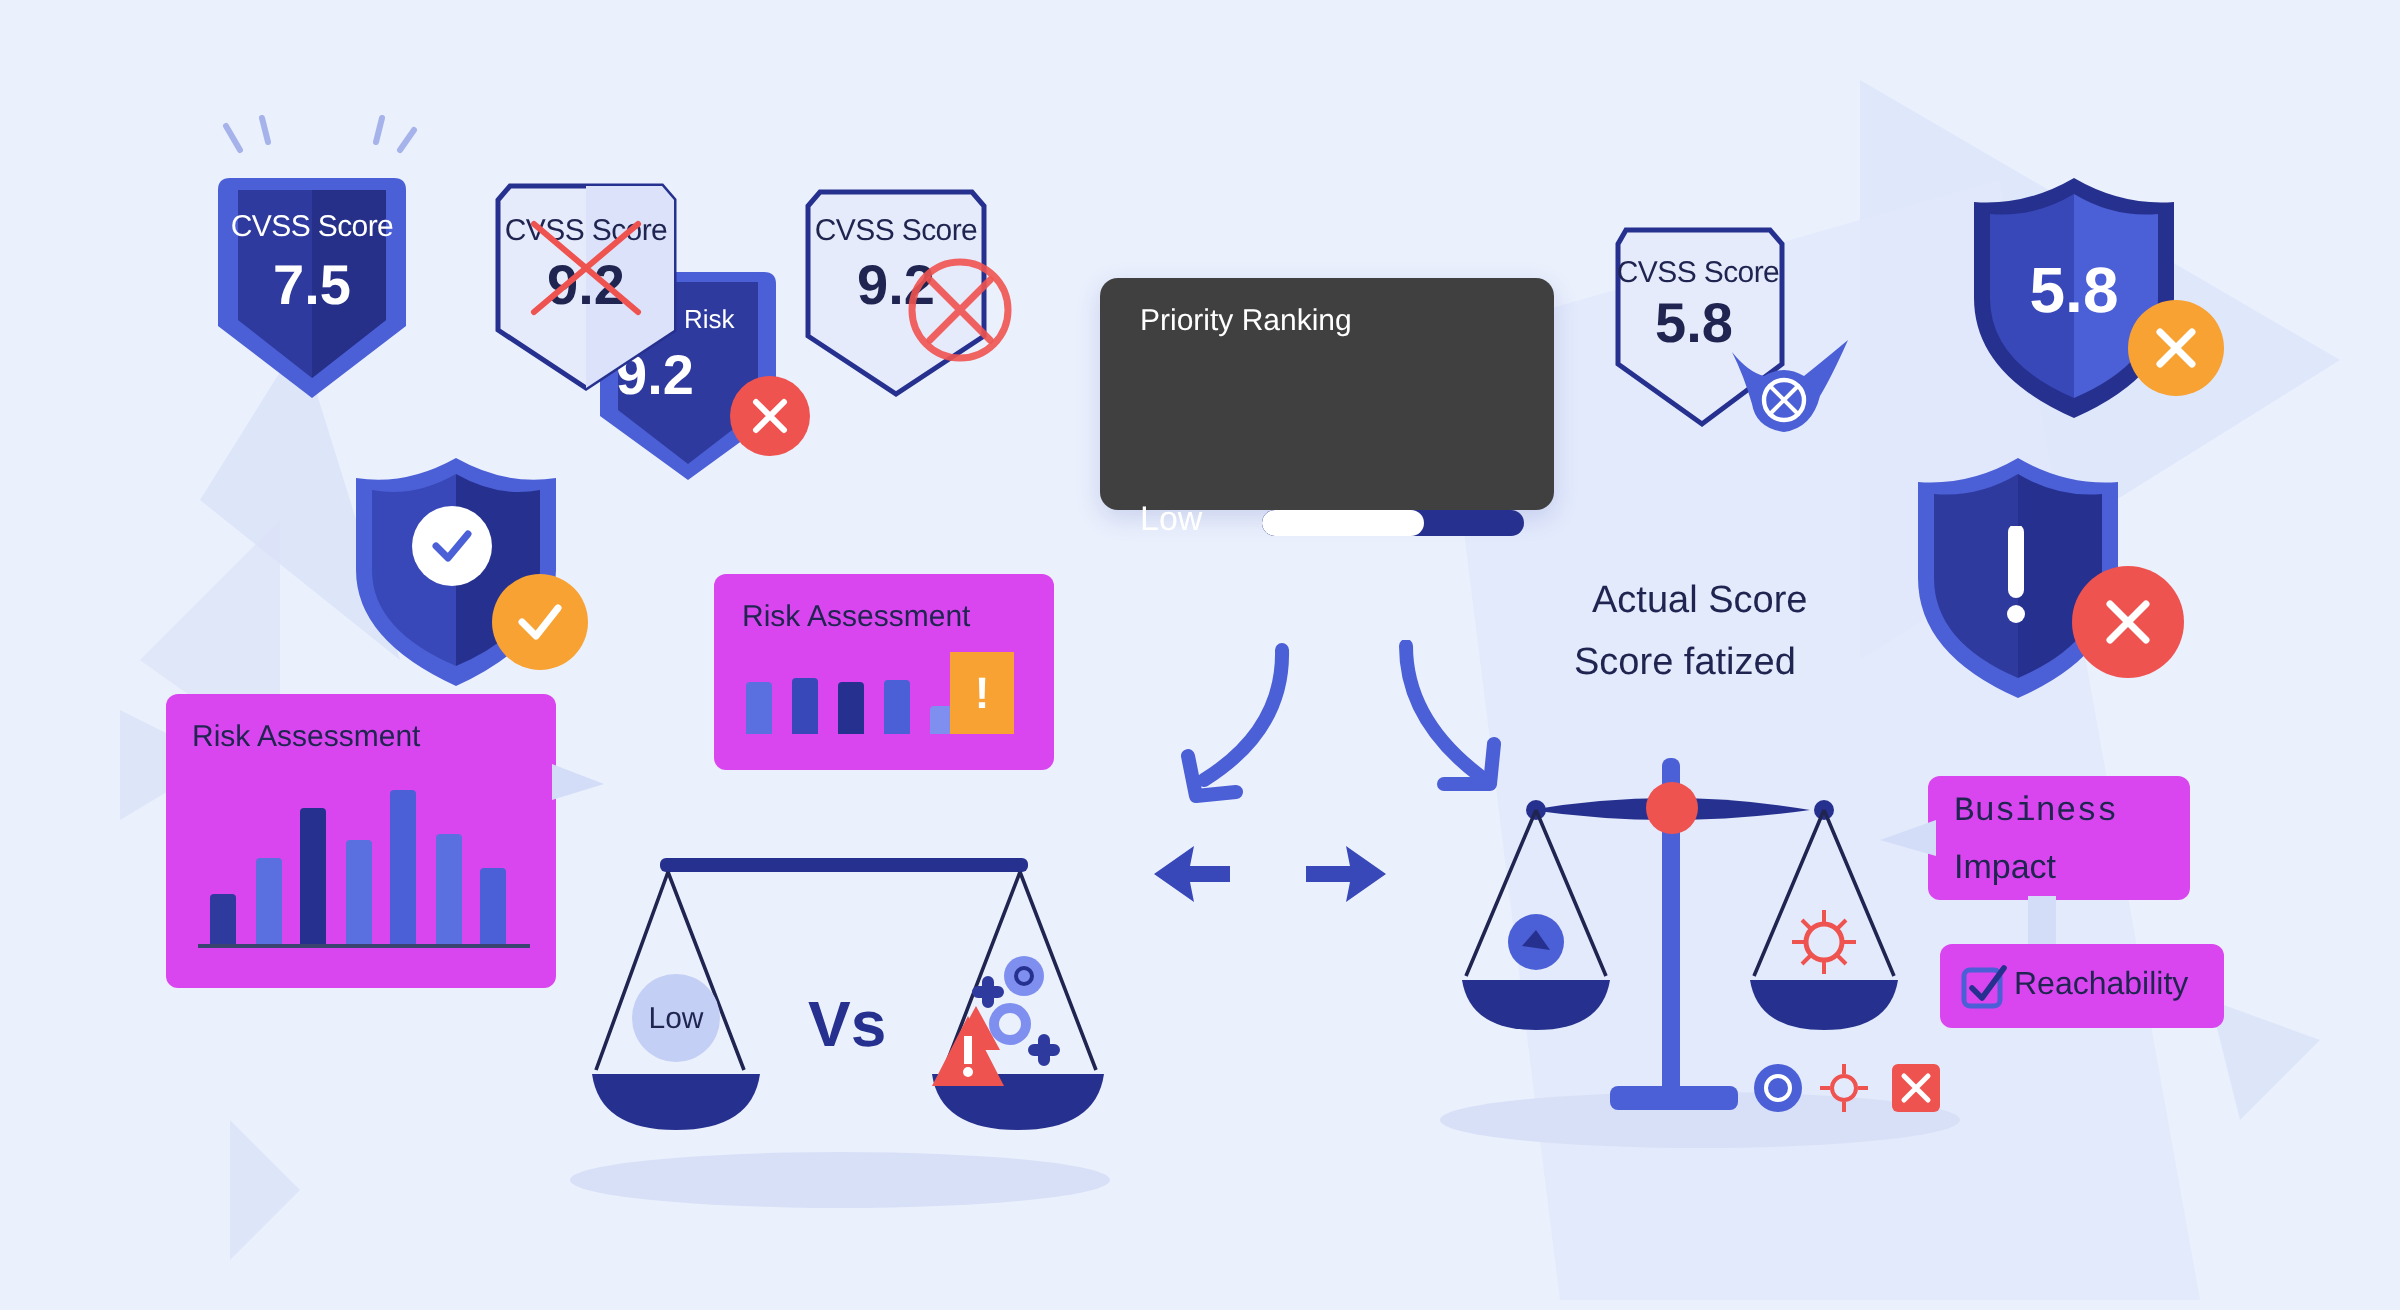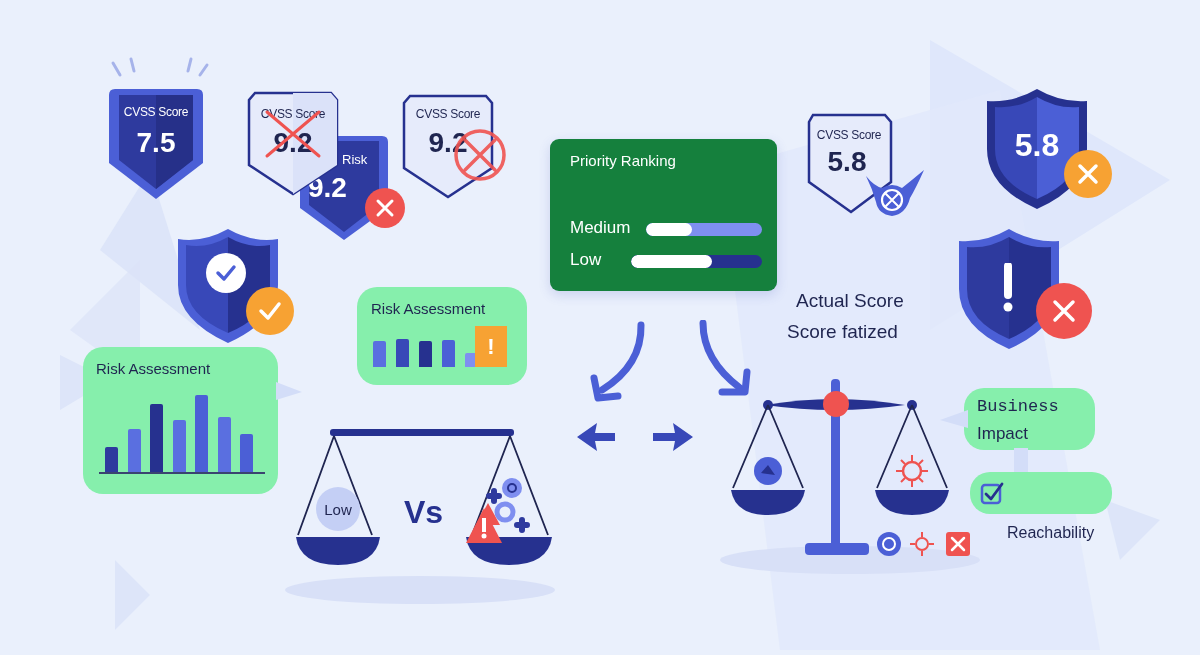--- a/index.html
+++ b/index.html
@@ -1,21 +1,21 @@
 <!DOCTYPE html>
 <html><head>
 <meta charset="utf-8">
 <style>
   html,body{margin:0;padding:0;}
   body{width:1200px;height:655px;overflow:hidden;background:#eaf0fc;font-family:"Liberation Sans",sans-serif;position:relative;}
   .abs{position:absolute;}
   .bgshape{position:absolute;}
-  .cvss-label{font-size:12px;letter-spacing:-0.3px;}
+  .cvss-label{font-size:15px;letter-spacing:-0.3px;}
   .cvss-val{font-size:28px;font-weight:bold;}
-  .card{position:absolute;border-radius:20px;background:#86efac;}
+  .card{position:absolute;border-radius:6px;background:#d946ef;}
   .card-title{position:absolute;font-size:16px;color:#1f2550;}
   .bar{position:absolute;bottom:0;border-radius:2px 2px 0 0;}
   .circle-badge{position:absolute;border-radius:50%;display:flex;align-items:center;justify-content:center;}
 </style>
 </head>
 <body>
 
 <svg class="bgshape" width="1200" height="655" style="left:0;top:0;">
   <polygon points="930,40 1170,180 930,330" fill="#dfe7fb"></polygon>
   <polygon points="720,170 1000,90 1100,650 780,650" fill="#e1e8fb" opacity="0.8"></polygon>
@@ -94,28 +94,22 @@
         <path d="M3,9 L9,15 L19,3" stroke="#4b5fd6" stroke-width="3.5" fill="none" stroke-linecap="round" stroke-linejoin="round"></path>
       </svg>
   </div>
 </div>
 <div class="circle-badge" style="left:246px;top:287px;width:48px;height:48px;background:#f7a233;">
   <svg width="24" height="20">
       <path d="M3,10 L10,17 L21,3" stroke="#fff" stroke-width="3.5" fill="none" stroke-linecap="round" stroke-linejoin="round"></path>
     </svg>
 </div>
 
-<div class="abs" style="left:550px;top:139px;width:227px;height:152px;background:#15803d;border-radius:9px;box-shadow:0 4px 12px rgba(60,80,180,0.18);">
+<div class="abs" style="left:550px;top:139px;width:227px;height:116px;background:#404040;border-radius:9px;box-shadow:0 4px 12px rgba(60,80,180,0.18);">
   <div class="abs" style="left:20px;top:13px;font-size:15px;color:#fff;">Priority Ranking</div>
-  <div class="abs" style="left:20px;top:79px;width:196px;height:20px;">
-    <span class="abs" style="left:0;top:0;font-size:17px;color:#fff;">Medium</span>
-    <div class="abs" style="left:76px;top:5px;width:116px;height:13px;border-radius:7px;background:#7f8ff0;overflow:hidden;">
-      <div style="width:40%;height:100%;background:#fff;border-radius:7px;"></div>
-    </div>
-  </div>
   <div class="abs" style="left:20px;top:111px;width:196px;height:20px;">
     <span class="abs" style="left:0;top:0;font-size:17px;color:#fff;">Low</span>
     <div class="abs" style="left:61px;top:5px;width:131px;height:13px;border-radius:7px;background:#26318f;overflow:hidden;">
       <div style="width:62%;height:100%;background:#fff;border-radius:7px;"></div>
     </div>
   </div>
 </div>
 
 <div class="abs" style="left:803px;top:112px;width:96px;height:104px;">
   <svg width="96" height="104" style="position:absolute;left:0;top:0;">
@@ -261,14 +255,14 @@
 <svg class="abs" width="30" height="20" style="left:940px;top:410px;">
   <polygon points="28,0 0,10 28,18" fill="#d3ddf8"></polygon>
 </svg>
 <div class="abs" style="left:1014px;top:448px;width:14px;height:26px;background:#d3ddf8;"></div>
 
 <div class="card" style="left:970px;top:472px;width:142px;height:42px;">
   <svg class="abs" width="24" height="24" style="left:10px;top:9px;">
     <rect x="2" y="4" width="18" height="18" rx="3" fill="none" stroke="#4b5fd6" stroke-width="2.5"></rect>
     <path d="M6,13 L11,18 L22,3" stroke="#26318f" stroke-width="2.8" fill="none" stroke-linecap="round" stroke-linejoin="round"></path>
   </svg>
-  <div class="abs" style="left:37px;top:12px;font-size:16px;color:#1f2550;margin-top:40px;">Reachability</div>
+  <div class="abs" style="left:37px;top:12px;font-size:16px;color:#1f2550;">Reachability</div>
 </div>
 
 </body></html>

